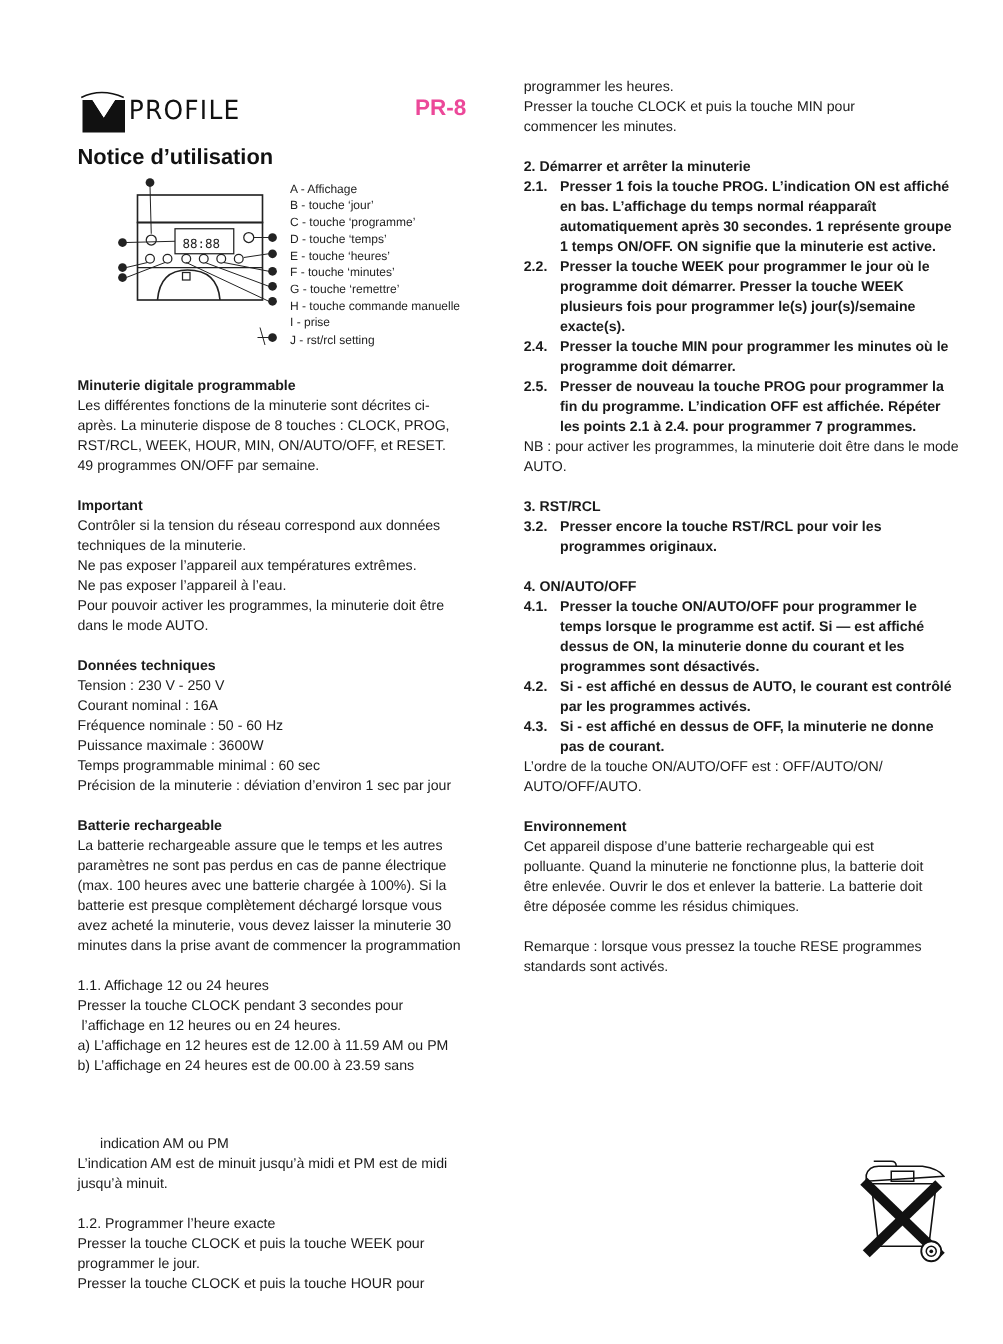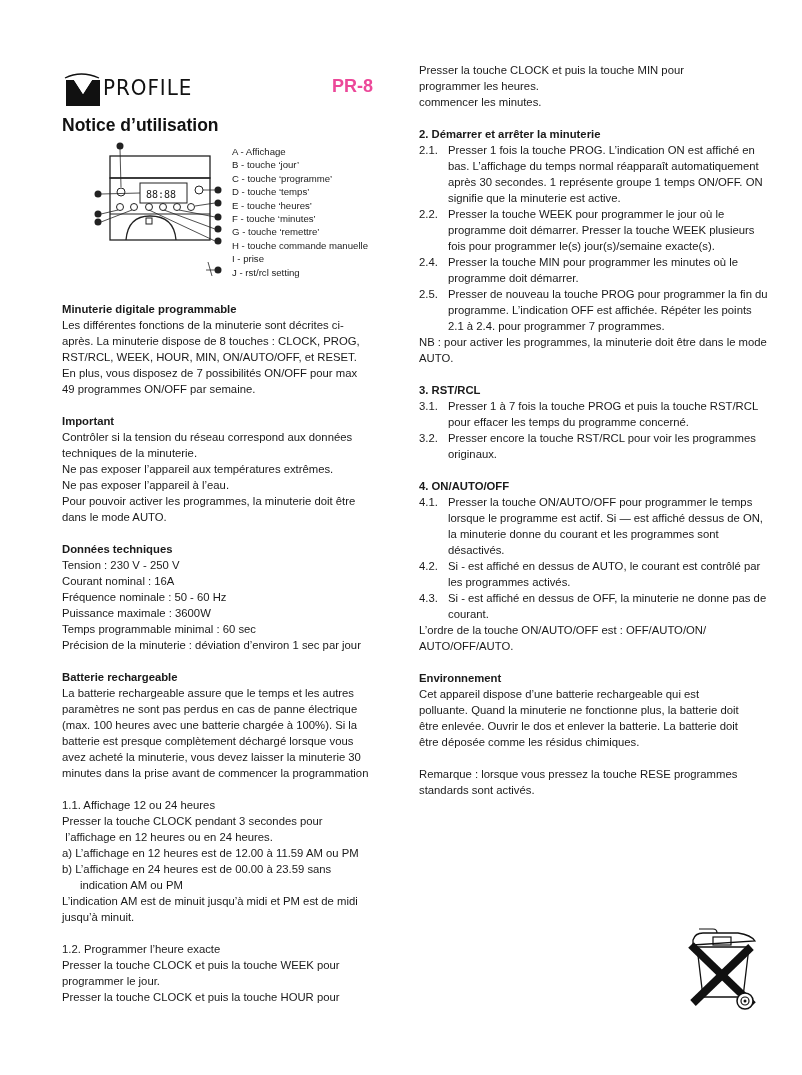--- a/index.html
+++ b/index.html
@@ -20,24 +20,24 @@
     .legend { position: absolute; left: 232px; top: 145px; font-size: 9.6px; line-height: 13.4px; color: #222; }
     .legend div { white-space: nowrap; }
 
     
     .col { position: absolute; }
     .col-left { left: 62px; top: 301px; width: 330px; }
     .col-right { left: 419px; top: 62px; width: 350px; }
     .heading { font-weight: bold; }
     .section { margin-bottom: 16px; }
     .line { white-space: nowrap; }
-    .item { display: flex; }
+    .item { display: flex; font-weight: bold; }
     .item .num { width: 29px; flex-shrink: 0; }
     .item .txt { flex: 1; }
-    .hang { padding-left: 18px; }
+    .hang { padding-left: 18px; margin-top: 46px; }
 
     .weee { position: absolute; left: 683px; top: 925px; width: 80px; height: 90px; }
   </style>
 </head>
 <body>
 
 <div class="page">
 
   <div class="logo">
     <svg width="40" height="40" viewBox="0 0 40 40">
@@ -103,21 +103,20 @@
     <div>I - prise</div>
     <div>J - rst/rcl setting</div>
   </div>
 
   <div class="col col-left">
     <div class="section">
       <div class="heading">Minuterie digitale programmable</div>
       <div class="line">Les différentes fonctions de la minuterie sont décrites ci-</div>
       <div class="line">après. La minuterie dispose de 8 touches : CLOCK, PROG,</div>
       <div class="line">RST/RCL, WEEK, HOUR, MIN, ON/AUTO/OFF, et RESET.</div>
-      <div class="line">En plus, vous disposez de 7 possibilités ON/OFF pour max</div>
       <div class="line">49 programmes ON/OFF par semaine.</div>
     </div>
     <div class="section">
       <div class="heading">Important</div>
       <div class="line">Contrôler si la tension du réseau correspond aux données</div>
       <div class="line">techniques de la minuterie.</div>
       <div class="line">Ne pas exposer l’appareil aux températures extrêmes.</div>
       <div class="line">Ne pas exposer l’appareil à l’eau.</div>
       <div class="line">Pour pouvoir activer les programmes, la minuterie doit être</div>
       <div class="line">dans le mode AUTO.</div>
@@ -153,22 +152,22 @@
     <div class="section">
       <div class="line">1.2. Programmer l’heure exacte</div>
       <div class="line">Presser la touche CLOCK et puis la touche WEEK pour</div>
       <div class="line">programmer le jour.</div>
       <div class="line">Presser la touche CLOCK et puis la touche HOUR pour</div>
     </div>
   </div>
 
   <div class="col col-right">
     <div class="section">
+      <div class="line">programmer les heures.</div>
       <div class="line">Presser la touche CLOCK et puis la touche MIN pour</div>
-      <div class="line">programmer les heures.</div>
       <div class="line">commencer les minutes.</div>
     </div>
 
     <div class="section">
       <div class="heading">2. Démarrer et arrêter la minuterie</div>
       <div class="item">
         <span class="num">2.1.</span>
         <span class="txt">Presser 1 fois la touche PROG. L’indication ON est affiché en bas. L’affichage du temps normal réapparaît automatiquement après 30 secondes. 1 représente groupe 1 temps ON/OFF. ON signifie que la minuterie est active.</span>
       </div>
       <div class="item">
@@ -181,24 +180,20 @@
       </div>
       <div class="item">
         <span class="num">2.5.</span>
         <span class="txt">Presser de nouveau la touche PROG pour programmer la fin du programme. L’indication OFF est affichée. Répéter les points 2.1 à 2.4. pour programmer 7 programmes.</span>
       </div>
       <div>NB : pour activer les programmes, la minuterie doit être dans le mode AUTO.</div>
     </div>
 
     <div class="section">
       <div class="heading">3. RST/RCL</div>
-      <div class="item">
-        <span class="num">3.1.</span>
-        <span class="txt">Presser 1 à 7 fois la touche PROG et puis la touche RST/RCL pour effacer les temps du programme concerné.</span>
-      </div>
       <div class="item">
         <span class="num">3.2.</span>
         <span class="txt">Presser encore la touche RST/RCL pour voir les programmes originaux.</span>
       </div>
     </div>
 
     <div class="section">
       <div class="heading">4. ON/AUTO/OFF</div>
       <div class="item">
         <span class="num">4.1.</span>

